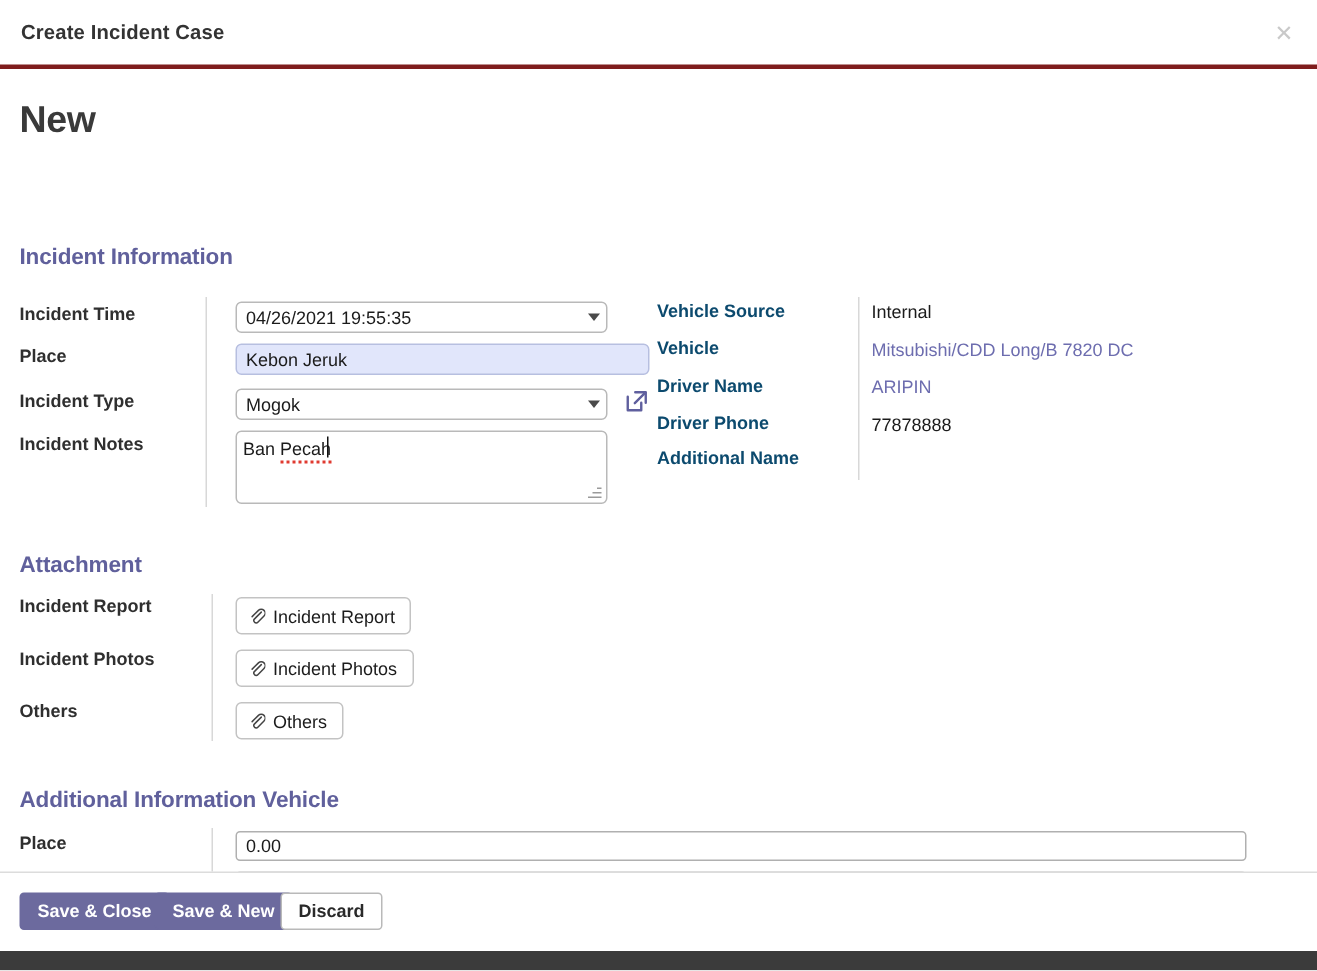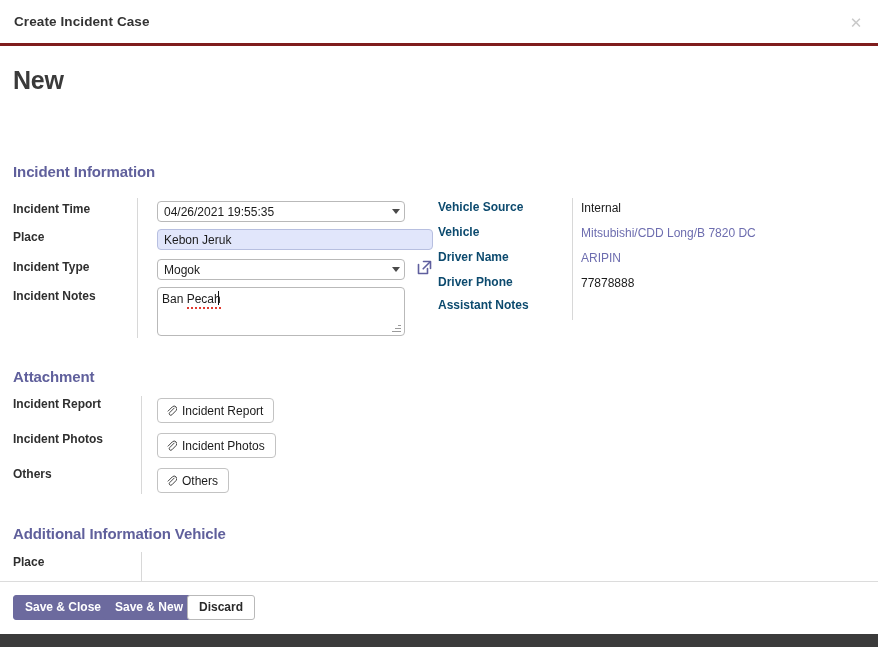--- a/index.html
+++ b/index.html
@@ -335,21 +335,21 @@
 
     <div class="rlabel" style="left:438px; top:179px;">Vehicle</div>
     <div class="rvalue link" style="left:581px; top:180px;">Mitsubishi/CDD Long/B 7820 DC</div>
 
     <div class="rlabel" style="left:438px; top:204px;">Driver Name</div>
     <div class="rvalue link" style="left:581px; top:205px;">ARIPIN</div>
 
     <div class="rlabel" style="left:438px; top:229px;">Driver Phone</div>
     <div class="rvalue" style="left:581px; top:230px;">77878888</div>
 
-    <div class="rlabel" style="left:438px; top:252px;">Assistant Notes</div>
+    <div class="rlabel" style="left:438px; top:252px;">Additional Name</div>
     <div class="rvalue" style="left:581px; top:253px;"></div>
 
     <div class="section-heading" style="left:13px; top:322px;">Attachment</div>
 
     <div class="vdiv" style="left:141px; top:350px; height:98px;"></div>
 
     <div class="flabel" style="left:13px; top:351px;">Incident Report</div>
     <div class="attach-btn" style="left:157px; top:352px;">
       <span class="clip">
         <svg width="11" height="12" viewBox="0 0 11 12">
@@ -377,20 +377,21 @@
           </svg>
       </span>
       <span>Others</span>
     </div>
 
     <div class="section-heading" style="left:13px; top:479px;">Additional Information Vehicle</div>
 
     <div class="vdiv" style="left:141px; top:506px; height:52px;"></div>
 
     <div class="flabel" style="left:13px; top:509px;">Place</div>
+    <input class="wide-input" style="top: 508px;" type="text" value="0.00">
 
     <div class="flabel" style="left:13px; top:537px;">Insurance</div>
     <input class="wide-select" style="top: 535px;" type="text" readonly="" value="Covered">
     <div class="chev">
       <svg width="10" height="7" viewBox="0 0 10 7">
           <path d="M1 1 L5 5.6 L9 1" fill="none" stroke="#1b1b1b" stroke-width="1.8" stroke-linecap="round" stroke-linejoin="round"></path>
         </svg>
     </div>
 
   </div>

